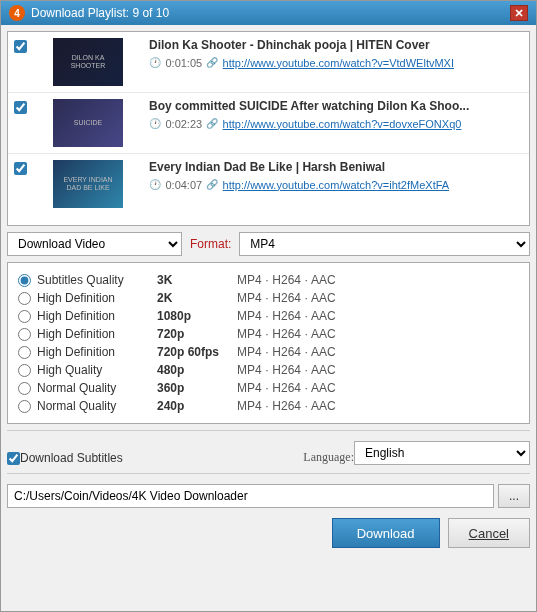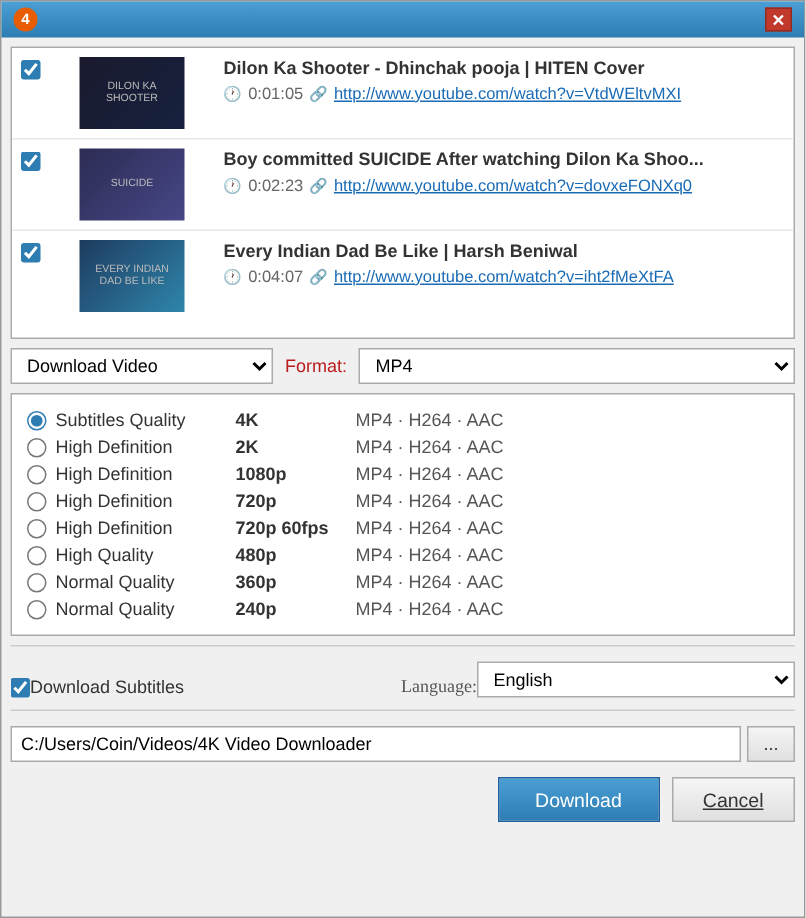--- a/index.html
+++ b/index.html
@@ -219,21 +219,21 @@
       font-size: 12px;
       color: #333;
     }
     .language-label {
       margin-left: auto;
       font-size: 12px;
       color: #555;
       font-family: Liberation Serif, serif;
     }
     .language-select {
-      width: 212px;
+      width: 176px;
       height: 24px;
     }
 
     
     .path-row {
       display: flex;
       align-items: flex-start;
       gap: 4px;
       flex-shrink: 0;
       margin-top: 4px;
@@ -294,20 +294,21 @@
     input[type="checkbox"] { accent-color: #2d7db3; }
   </style>
 </head>
 <body>
 
 <div class="window">
 
   <div class="title-bar">
     <div class="title-bar-left">
       <div class="title-icon">4</div>
+      <span class="title-text">Download Playlist: 9 of 10</span>
     </div>
     <button class="close-btn">✕</button>
   </div>
 
   <div class="content">
 
     <div class="playlist-area">
 
       <div id="playlist-container">
           <div class="playlist-item">
@@ -362,21 +363,21 @@
       <select class="download-type-select select-styled" id="dl-type-select"><option>Download Video</option><option>Download Audio</option><option>Download Subtitles</option></select>
       <span class="format-label">Format:</span>
       <select class="format-select select-styled" id="format-select"><option>MP4</option><option>MKV</option><option>AVI</option><option>MOV</option><option>FLV</option></select>
     </div>
 
     <div class="quality-section">
       <div id="quality-container">
           <div class="quality-row">
       <input type="radio" class="quality-radio" name="quality" checked="" style="">
       <span class="quality-name">Subtitles Quality</span>
-      <span class="quality-res">4K</span>
+      <span class="quality-res">3K</span>
       <span class="quality-formats">MP4 · H264 · AAC</span>
     </div>
           <div class="quality-row">
       <input type="radio" class="quality-radio" name="quality" style="">
       <span class="quality-name">High Definition</span>
       <span class="quality-res">2K</span>
       <span class="quality-formats">MP4 · H264 · AAC</span>
     </div>
           <div class="quality-row">
       <input type="radio" class="quality-radio" name="quality" style="">

